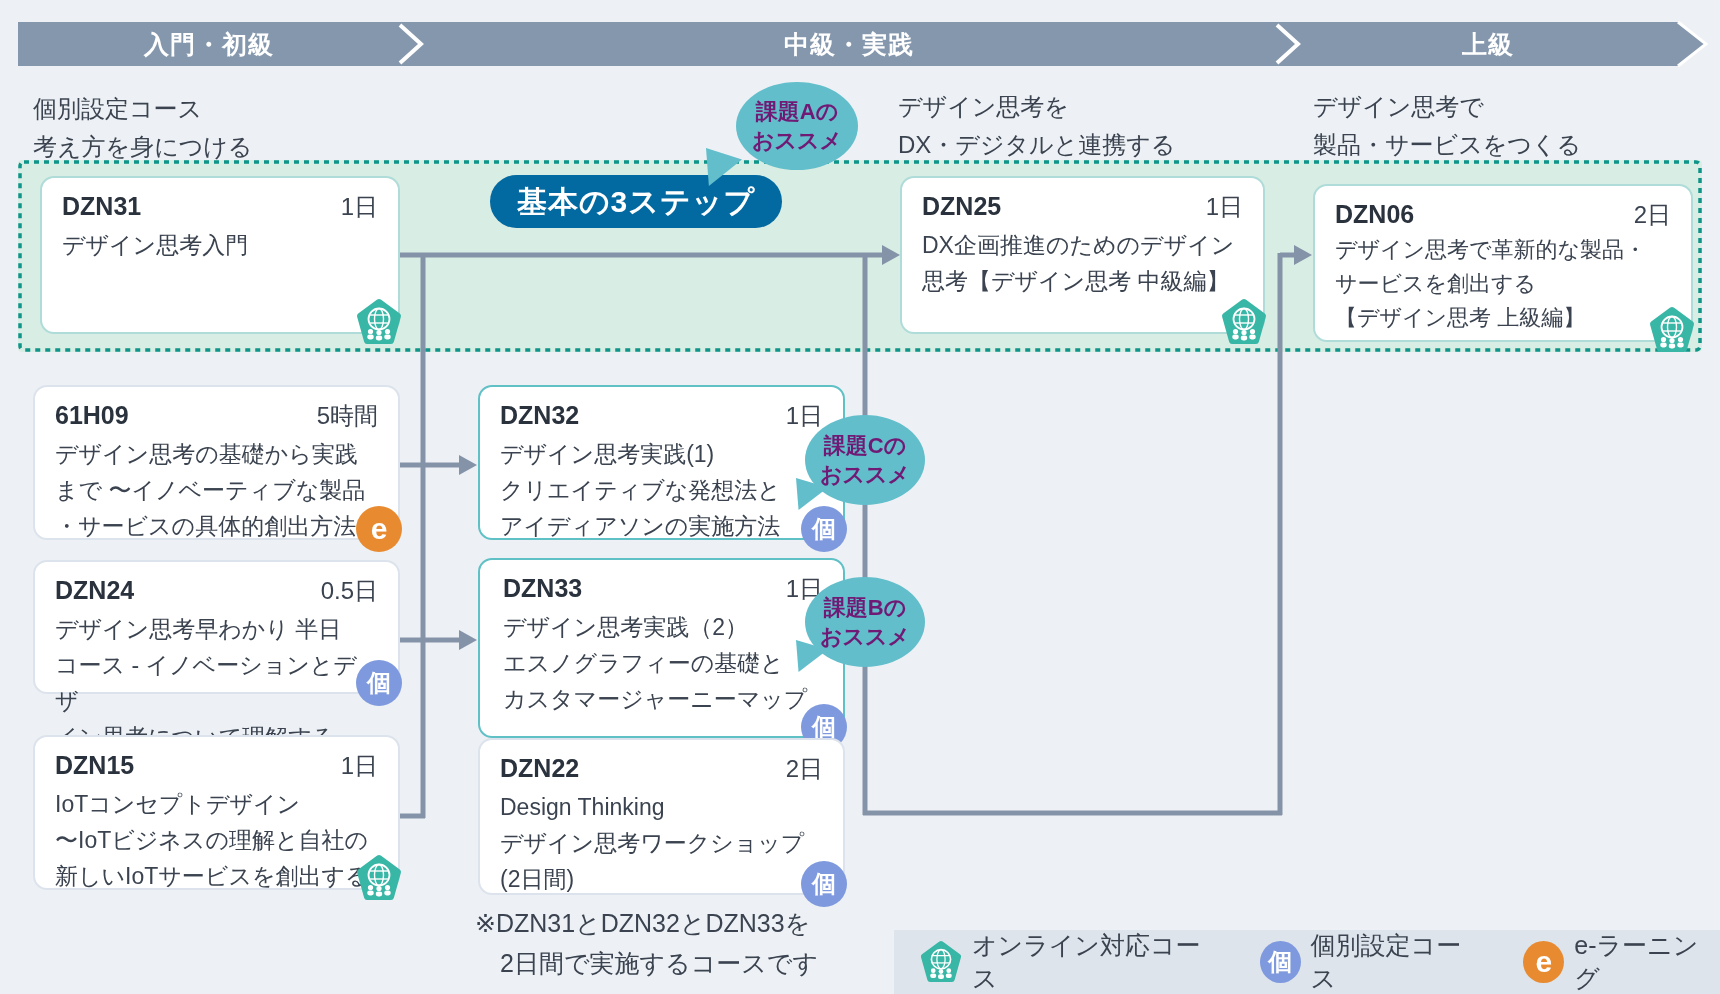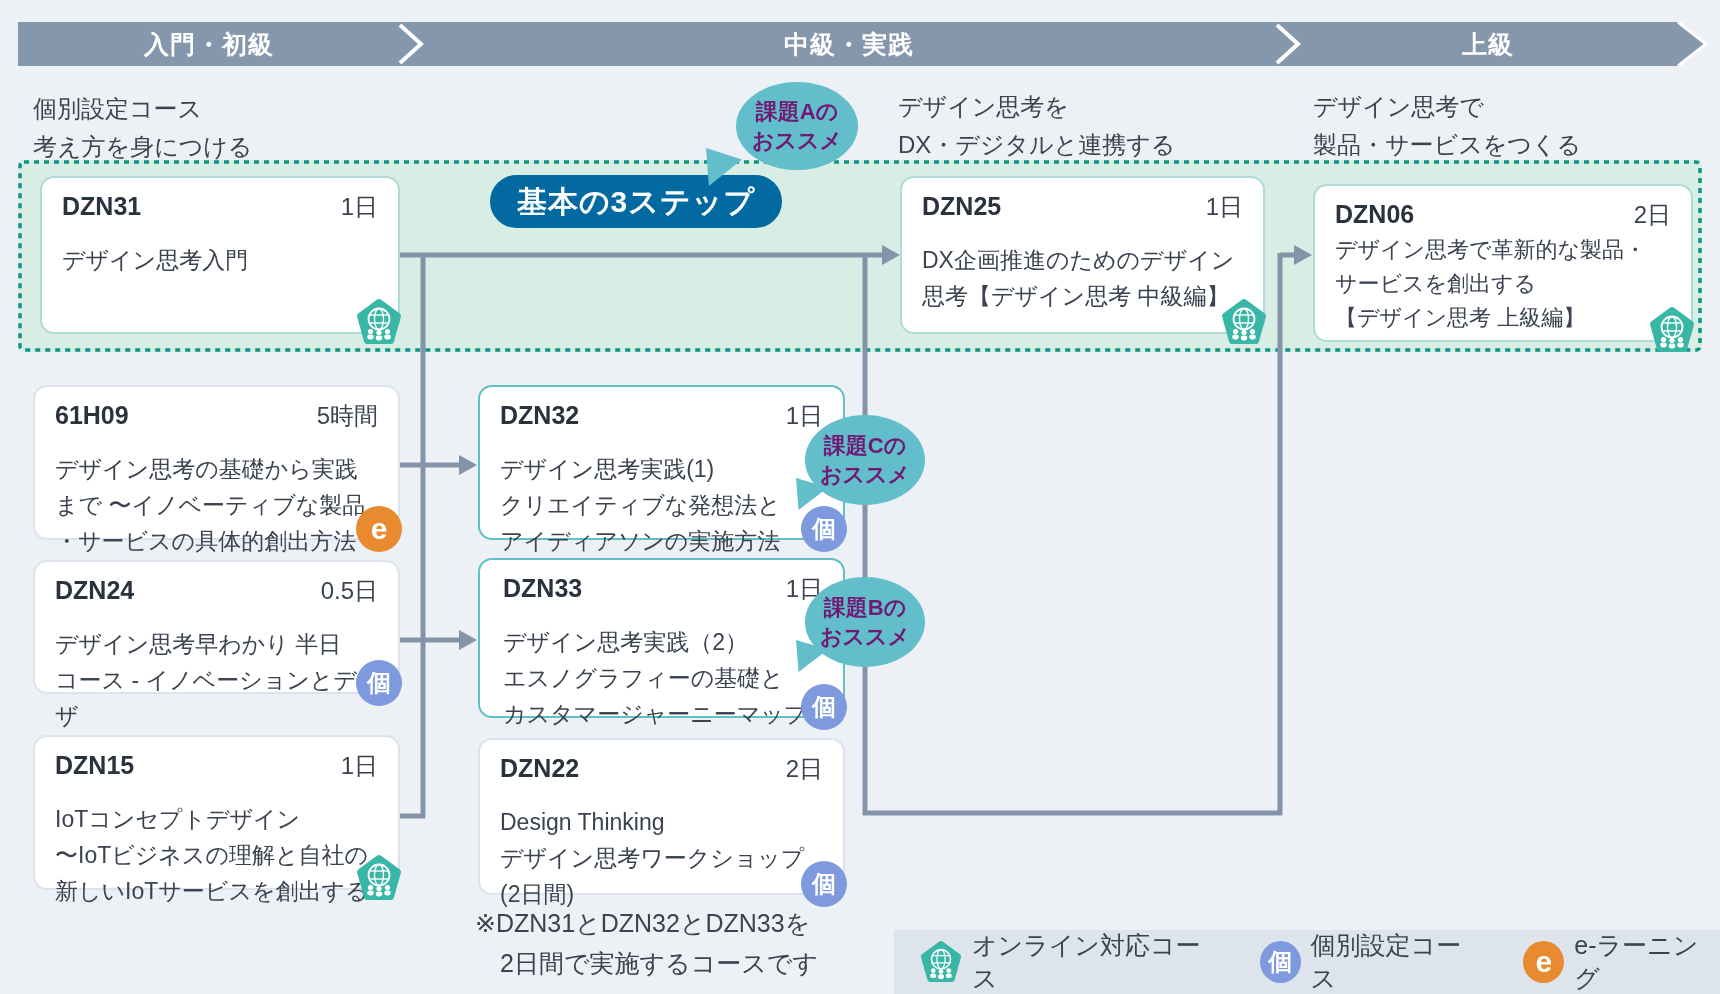--- a/index.html
+++ b/index.html
@@ -41,21 +41,21 @@
   .card{
     position:absolute;background:#FFFFFF;
     border:2px solid #DCE3EC;border-radius:14px;
     padding:12px 20px;box-sizing:border-box;
   }
   .card.border-hl{border-color:#AFDCD9;}
   .card.border-teal{border-color:#5FC0C6;}
   .card-head{display:flex;justify-content:space-between;align-items:baseline;line-height:32px;gap:8px;}
   .card-code{font-size:25px;font-weight:bold;color:#2A323D;}
   .card-dur{font-size:24px;color:#3A434F;}
-  .card-title{margin-top:19px;font-size:23px;line-height:36px;color:#3A434F;white-space:pre-line;}
+  .card-title{margin-top:4px;font-size:23px;line-height:36px;color:#3A434F;white-space:pre-line;}
 
   
   .corner-badge{position:absolute;right:-4px;bottom:-14px;}
   .round-badge{
     width:46px;height:46px;border-radius:50%;
     display:flex;align-items:center;justify-content:center;
     color:#FFFFFF;font-weight:bold;
   }
   .badge-individual{background:#7E99DD;font-size:24px;}
   .badge-elearning{background:#E88B30;font-size:30px;font-weight:bold;}
@@ -281,21 +281,21 @@
     <div class="card-head">
       <span class="card-code">DZN32</span>
       <span class="card-dur">1日</span>
     </div>
     <div class="card-title">デザイン思考実践(1)
 クリエイティブな発想法と
 アイディアソンの実施方法</div>
     <div class="corner-badge round-badge badge-individual">個</div>
   </div>
 
-  <div class="card border-teal" style="left:478px;top:558px;width:367px;height:160px;padding-left:23px;">
+  <div class="card border-teal" style="left:478px;top:558px;width:367px;height:180px;padding-left:23px;">
     <div class="card-head">
       <span class="card-code">DZN33</span>
       <span class="card-dur">1日</span>
     </div>
     <div class="card-title">デザイン思考実践（2）
 エスノグラフィーの基礎と
 カスタマージャーニーマップ</div>
     <div class="corner-badge round-badge badge-individual">個</div>
   </div>
 

